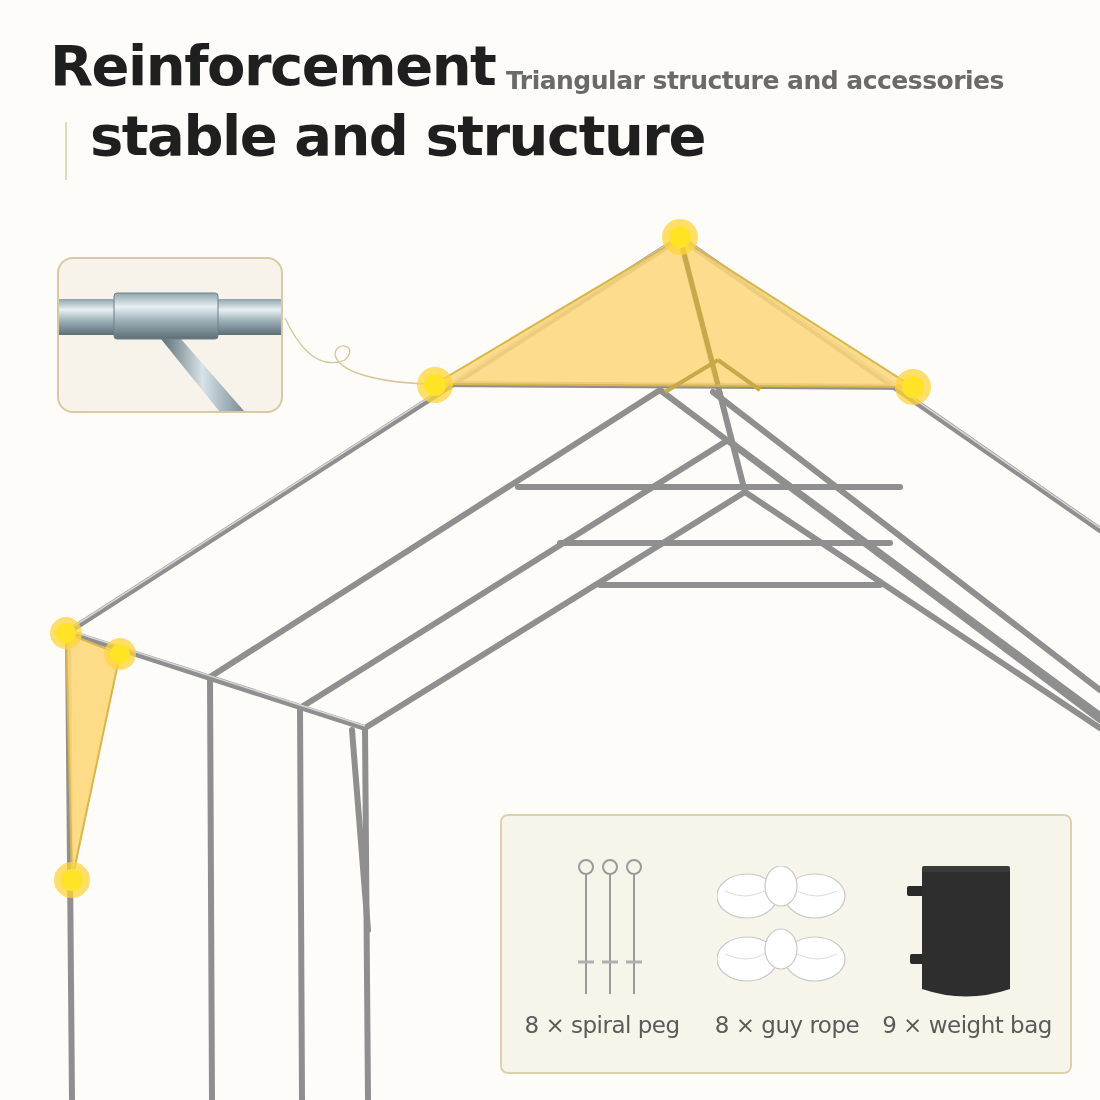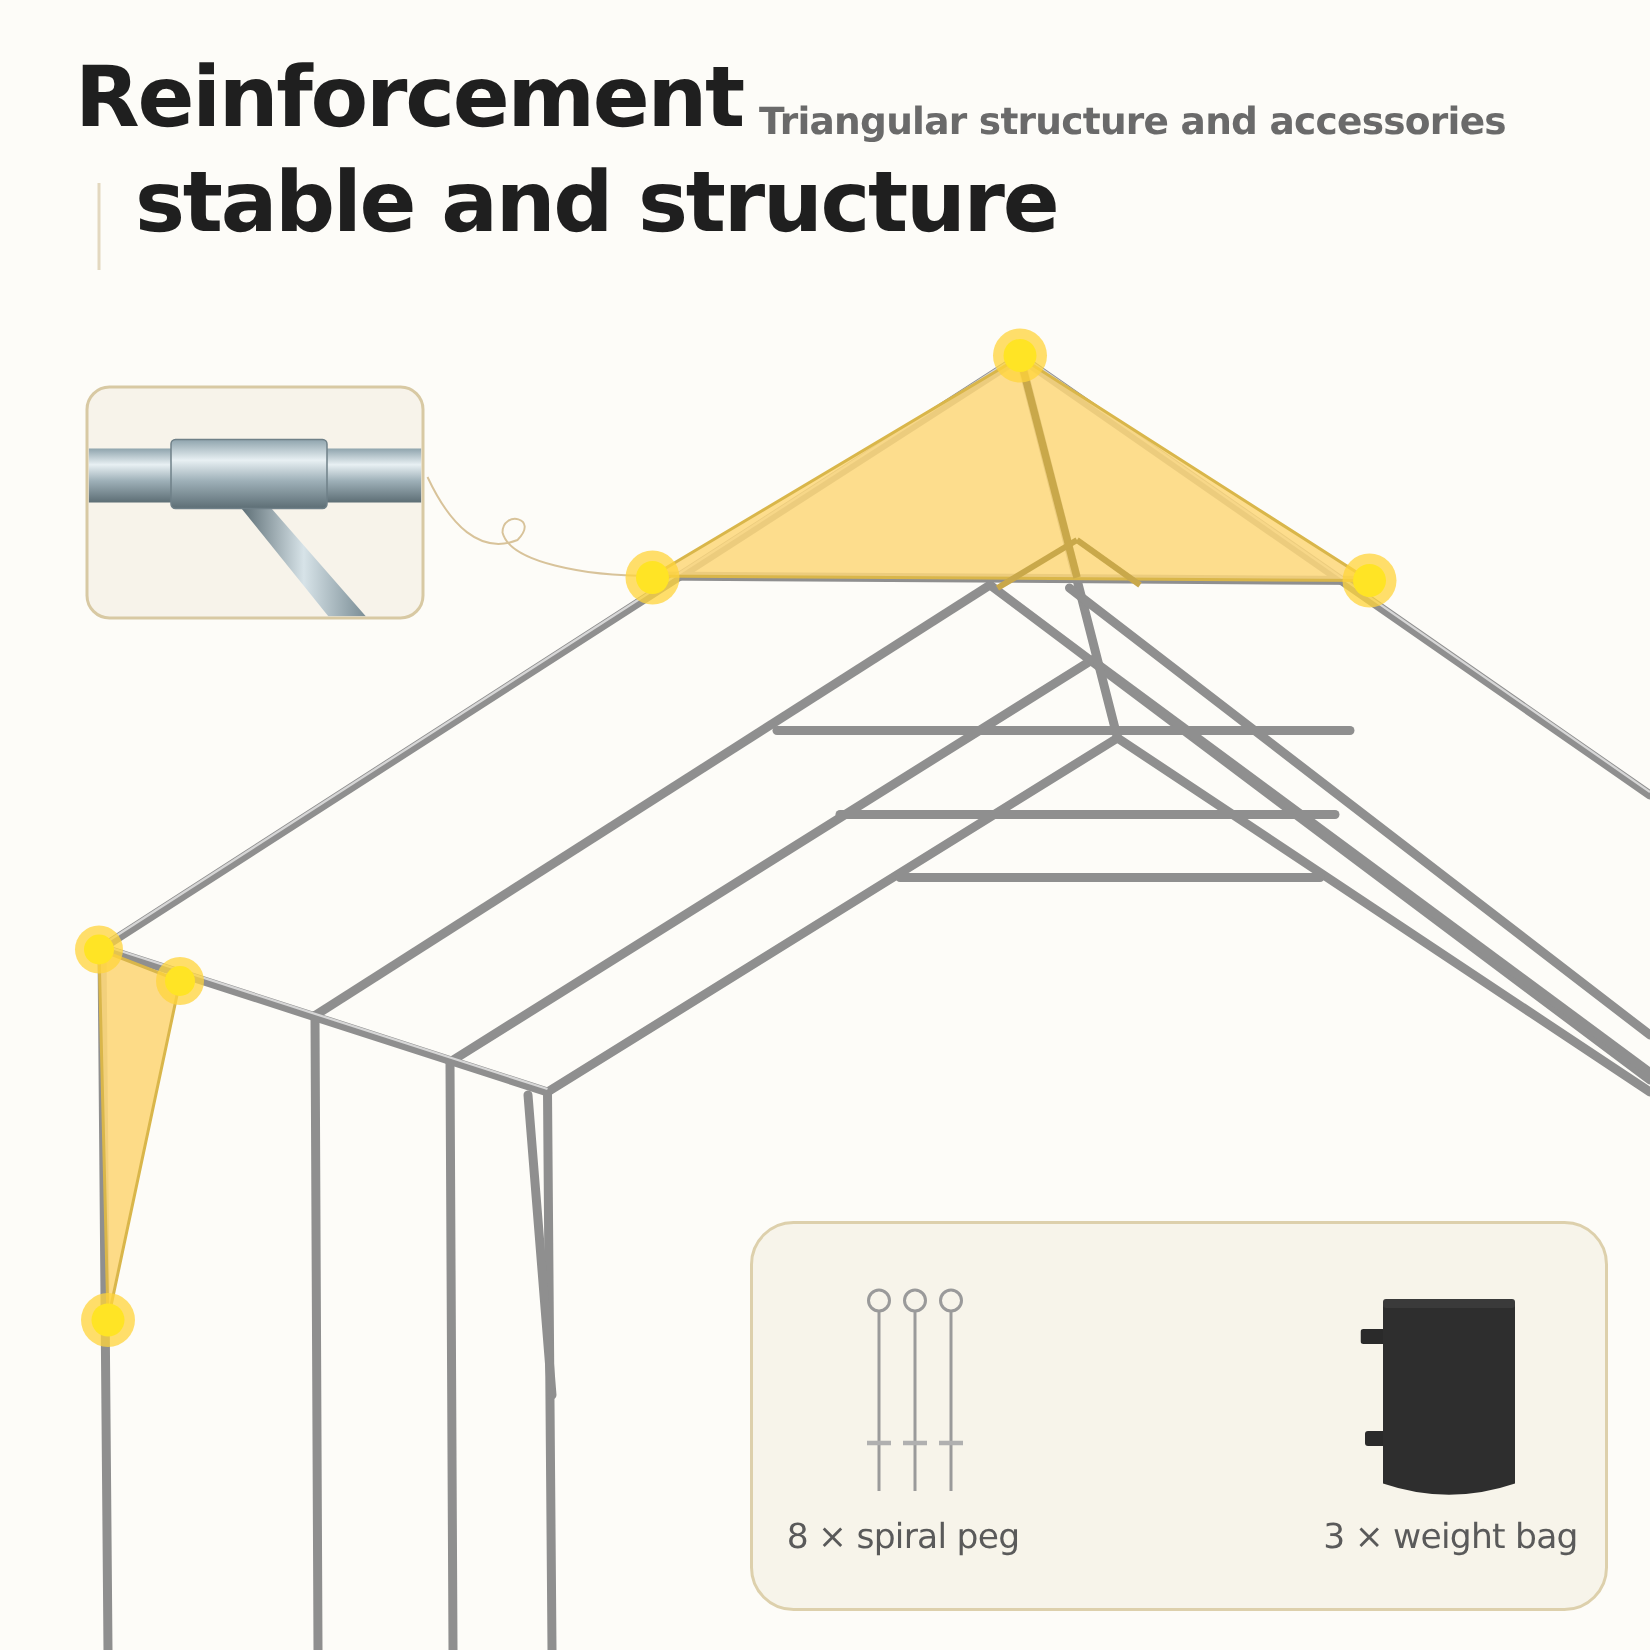--- a/index.html
+++ b/index.html
@@ -3,21 +3,21 @@
 <meta charset="utf-8">
 <style>
   html, body { margin: 0; padding: 0; }
   body { width: 1100px; height: 1100px; background: #fdfcf8; position: relative; overflow: hidden; font-family: "DejaVu Sans", sans-serif; }
   .title1 { position: absolute; left: 50px; top: 38px; font-size: 56px; font-weight: bold; color: #1f1f1f; letter-spacing: -1.5px; line-height: 1; }
   .title2 { position: absolute; left: 90px; top: 108px; font-size: 56px; font-weight: bold; color: #1f1f1f; letter-spacing: -1.5px; line-height: 1; }
   .subtitle { position: absolute; left: 506px; top: 66px; font-size: 25px; color: #6a6a6a; letter-spacing: -0.5px; font-weight: bold; }
   .accent-line { position: absolute; left: 65px; top: 122px; width: 2px; height: 58px; background: #e3d8bf; }
   svg.frame { position: absolute; left: 0; top: 0; }
   .inset { position: absolute; left: 57px; top: 257px; width: 222px; height: 152px; border: 2px solid #d8c9a3; border-radius: 16px; background: #f7f3ea; overflow: hidden; }
-  .acc-box { position: absolute; left: 500px; top: 814px; width: 568px; height: 256px; border: 2px solid #ddd0ac; border-radius: 29px; background: #f7f4ea; }
+  .acc-box { position: absolute; left: 500px; top: 814px; width: 568px; height: 256px; border: 2px solid #ddd0ac; border-radius: 8px; background: #f7f4ea; }
   .acc-item { position: absolute; top: 0; height: 100%; text-align: center; }
   .acc-label { position: absolute; top: 196px; left: 0; right: 0; font-size: 23px; color: #5a5a5a; white-space: nowrap; letter-spacing: -0.5px; }
 </style>
 </head>
 <body>
 
 <div class="title1">Reinforcement</div>
 <div class="accent-line"></div>
 <div class="title2">stable and structure</div>
 <div class="subtitle">Triangular structure and accessories</div>
@@ -122,22 +122,38 @@
           <line x1="16" y1="16" x2="16" y2="136"></line>
         <ellipse cx="40" cy="9" rx="7" ry="7"></ellipse>
           <line x1="40" y1="16" x2="40" y2="136"></line>
         <ellipse cx="64" cy="9" rx="7" ry="7"></ellipse>
           <line x1="64" y1="16" x2="64" y2="136"></line>
         <path d="M8,104 L24,104 M32,104 L48,104 M56,104 L72,104" stroke="#b0b0b0" stroke-width="3"></path>
       </g>
     </svg>
     <div class="acc-label">8 × spiral peg</div>
   </div>
+  <div class="acc-item" style="left:200px;width:170px;">
+    <svg style="position:absolute;left:15px;top:50px;" width="130" height="135" viewBox="0 0 130 135">
+      <g fill="#ffffff" stroke="#c9c9c9" stroke-width="1.2">
+        <ellipse cx="30" cy="30" rx="30" ry="22"></ellipse>
+          <ellipse cx="98" cy="30" rx="30" ry="22"></ellipse>
+          <ellipse cx="64" cy="20" rx="16" ry="20"></ellipse>
+        <ellipse cx="30" cy="93" rx="30" ry="22"></ellipse>
+          <ellipse cx="98" cy="93" rx="30" ry="22"></ellipse>
+          <ellipse cx="64" cy="83" rx="16" ry="20"></ellipse>
+      </g>
+      <g stroke="#dcdcdc" stroke-width="1" fill="none">
+        <path d="M8,25 q20,10 40,0 M80,25 q20,10 40,0 M8,88 q20,10 40,0 M80,88 q20,10 40,0"></path>
+      </g>
+    </svg>
+    <div class="acc-label">8 × guy rope</div>
+  </div>
   <div class="acc-item" style="left:380px;width:170px;">
     <svg style="position:absolute;left:25px;top:48px;" width="110" height="140" viewBox="0 0 110 140">
       <rect x="0" y="22" width="18" height="10" rx="2" fill="#2a2a2a"></rect>
       <rect x="3" y="90" width="16" height="10" rx="2" fill="#2a2a2a"></rect>
       <path d="M15,4 L103,4 L103,125 Q59,140 15,125 Z" fill="#2e2e2e"></path>
       <rect x="15" y="2" width="88" height="6" rx="2" fill="#3a3a3a"></rect>
     </svg>
-    <div class="acc-label">3 × weight bag</div>
+    <div class="acc-label">9 × weight bag</div>
   </div>
 </div>
 
 </body></html>

